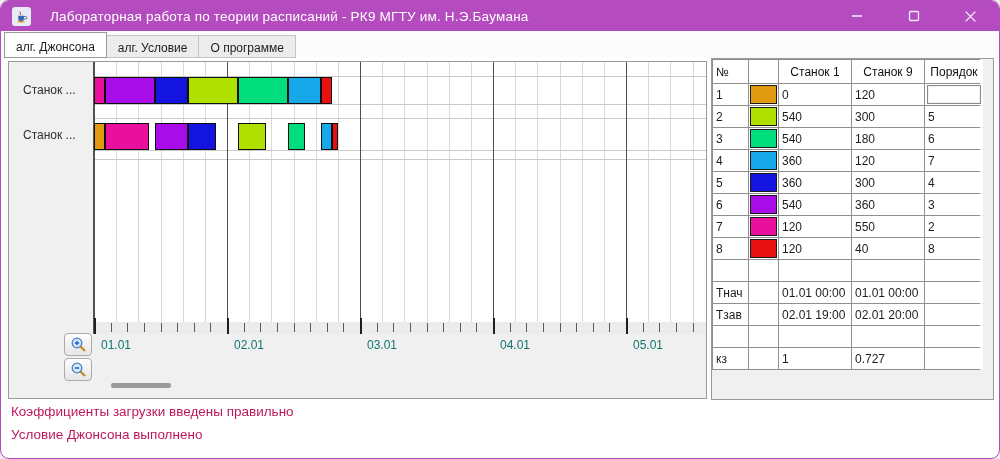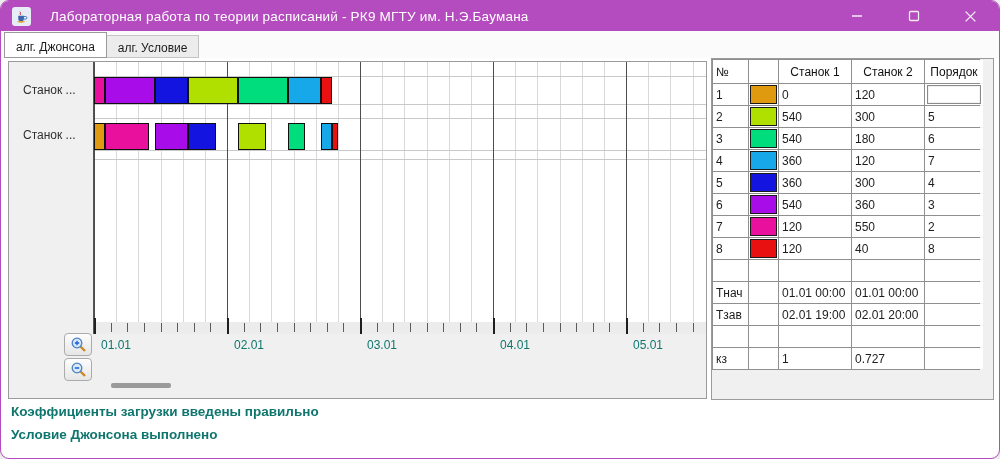--- a/index.html
+++ b/index.html
@@ -96,21 +96,21 @@
   .cell.header { height:23px; color:#111; }
   .cell.center { justify-content:center; padding:0; }
   .swatch-cell { padding:1px; }
   .swatch { width:100%; height:100%; border:1.5px solid #1b1b1b; }
   .order-editor {
     width:100%; height:100%; margin:1px; background:#ffffff;
     border:1px solid #8a8a8a; box-shadow:inset 0 0 0 1px #f2f2f2;
   }
   
   .status-line {
-    position:absolute; left:10px; font-size:13.5px; font-weight:700; color:#0f766e;
+    position:absolute; left:10px; font-size:13.5px; font-weight:400; color:#be185d;
     white-space:nowrap;
   }
 </style>
 </head>
 <body>
 
 <div id="app-window">
 
   <div id="titlebar">
     <div id="app-icon">
@@ -137,20 +137,21 @@
         <svg width="13" height="13" viewBox="0 0 12 12">
             <path d="M1.5 1.5 L10.5 10.5 M10.5 1.5 L1.5 10.5" stroke="#f6ecf8" stroke-width="1.3"></path>
           </svg>
       </div>
     </div>
   </div>
 
   <div id="tabbar">
     <div class="tab active">алг. Джонсона</div>
     <div class="tab">алг. Условие</div>
+    <div class="tab">О программе</div>
   </div>
 
   <div id="chart-panel">
     <div id="chart-canvas">
         <div class="" style="position: absolute; left: 85px; top: 0px; width: 612px; height: 260px; background: rgb(255, 255, 255);"></div>
         <div class="" style="position: absolute; left: 85px; top: 260px; width: 612px; height: 12px; background: rgb(236, 236, 236);"></div>
         <div class="vline-minor" style="left: 107.167px; top: 0px; height: 260px;"></div>
         <div class="vline-minor" style="left: 129.333px; top: 0px; height: 260px;"></div>
         <div class="vline-minor" style="left: 151.5px; top: 0px; height: 260px;"></div>
         <div class="vline-minor" style="left: 173.667px; top: 0px; height: 260px;"></div>
@@ -261,21 +262,21 @@
         <span class="axis-label" style="left: 624px; top: 276px;">05.01</span>
       </div>
   </div>
 
   <div id="table-panel">
     <div id="data-table">
 
     <div class="cell header">№</div>
         <div class="cell header"></div>
         <div class="cell header center">Станок 1</div>
-        <div class="cell header center">Станок 2</div>
+        <div class="cell header center">Станок 9</div>
         <div class="cell header center">Порядок</div>
         <div class="cell ">1</div>
         <div class="cell swatch-cell">
           <div class="swatch" style="background: rgb(224, 154, 16);"></div>
         </div>
         <div class="cell ">0</div>
         <div class="cell ">120</div>
         <div class="cell swatch-cell">
           <div class="order-editor"></div>
         </div>

